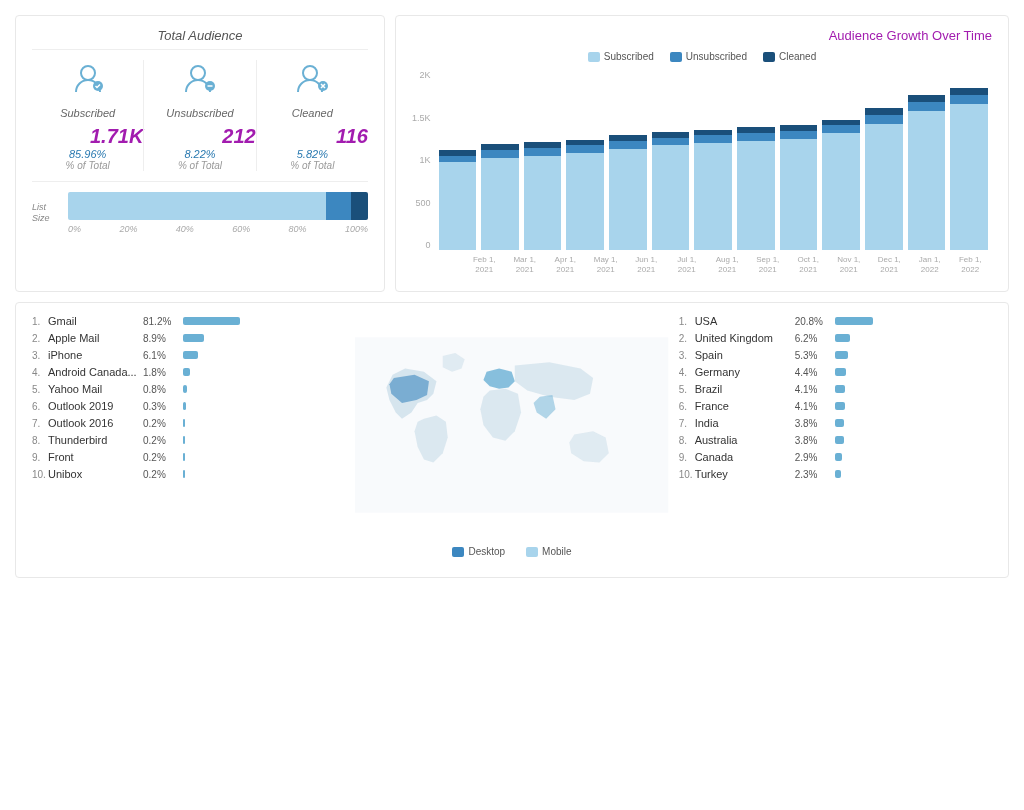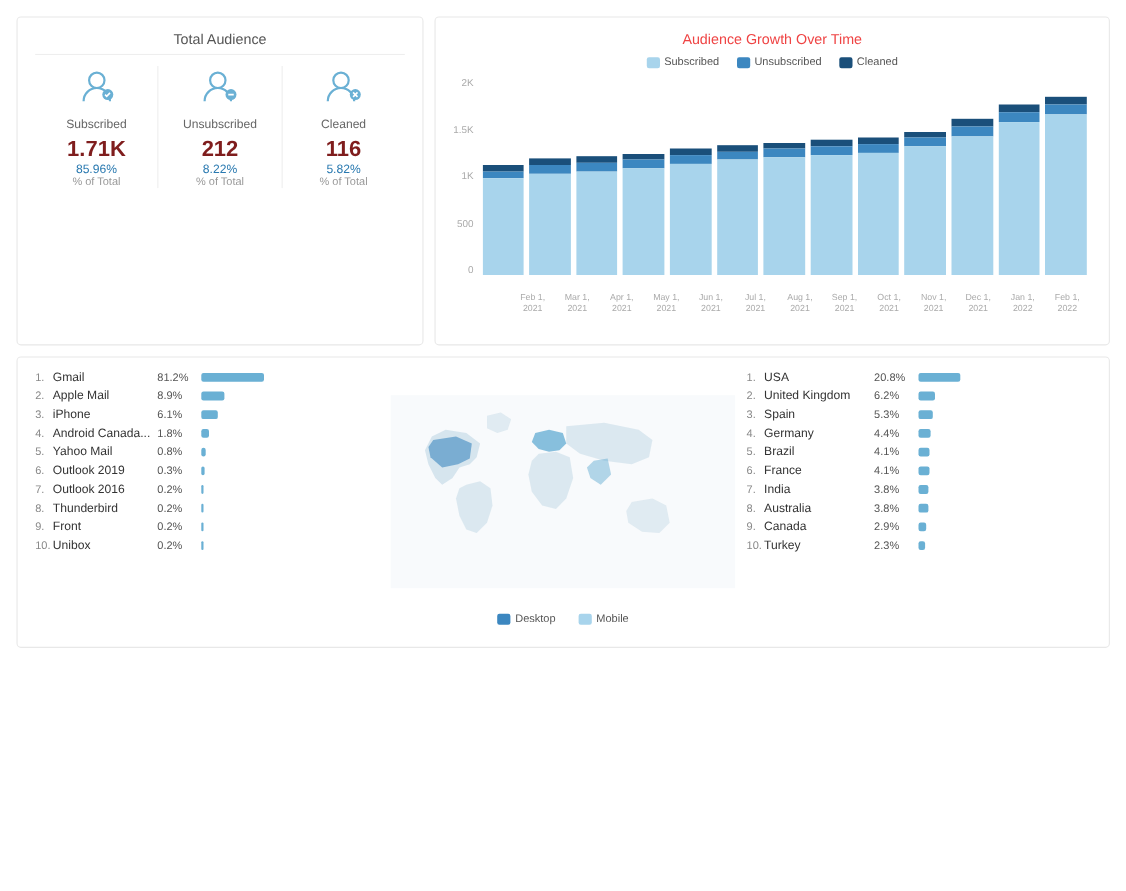--- a/index.html
+++ b/index.html
@@ -17,20 +17,21 @@
       grid-template-rows: auto auto;
       gap: 0;
       padding: 10px;
     }
     
     .top-left {
       border: 1px solid #e8e8e8;
       border-radius: 4px;
       padding: 12px 16px;
       margin: 5px;
+      font-style: italic;
     }
     .section-title {
       text-align: center;
       font-size: 13px;
       color: #555;
       margin-bottom: 6px;
     }
     .total-number {
       text-align: center;
       font-size: 28px;
@@ -58,21 +59,22 @@
       margin-bottom: 4px;
     }
     .stat-label {
       font-size: 11px;
       color: #666;
       margin-bottom: 6px;
     }
     .stat-value {
       font-size: 20px;
       font-weight: 600;
-      color: #7f1d1d;
+      color: #a21caf;
+      text-align: right;
     }
     .stat-percent {
       font-size: 11px;
       color: #2979b0;
       font-weight: 500;
     }
     .stat-pct-label {
       font-size: 10px;
       color: #999;
     }
@@ -99,23 +101,23 @@
       margin-top: 2px;
     }
     
     .top-right {
       border: 1px solid #e8e8e8;
       border-radius: 4px;
       padding: 12px 16px;
       margin: 5px;
     }
     .chart-title {
-      text-align: center;
+      text-align: right;
       font-size: 13px;
-      color: #ef4444;
+      color: #a21caf;
       margin-bottom: 8px;
     }
     .chart-legend {
       display: flex;
       justify-content: center;
       gap: 16px;
       margin-bottom: 8px;
       font-size: 10px;
       color: #555;
     }
@@ -160,21 +162,21 @@
       display: flex;
       flex-direction: column;
       width: 100%;
     }
     .growth-bar-subscribed { background: #a8d4ec; }
     .growth-bar-unsubscribed { background: #3c87c0; }
     .growth-bar-cleaned { background: #1a4f7a; }
     .x-axis-labels {
       display: flex;
       gap: 5px;
-      padding: 16px 4px;
+      padding: 5px 4px;
       margin-left: 28px;
     }
     .x-label {
       flex: 1;
       font-size: 8px;
       color: #aaa;
       text-align: center;
       line-height: 1.2;
     }
     
@@ -242,20 +244,21 @@
       display: flex;
       flex-direction: column;
       align-items: center;
     }
     .donut-legend {
       display: flex;
       gap: 21px;
       font-size: 10px;
       color: #555;
       margin-bottom: 8px;
+      margin-top: 11px;
     }
     .donut-container {
       position: relative;
       width: 140px;
       height: 140px;
       margin-bottom: 8px;
     }
     
     .countries-list {
       font-size: 11px;
@@ -338,20 +341,40 @@
             <path d="M27 24l4 4M31 24l-4 4" stroke="white" stroke-width="1.5"></path>
           </svg>
         </div>
         <div class="stat-label">Cleaned</div>
         <div class="stat-value">116</div>
         <div class="stat-percent">5.82%</div>
         <div class="stat-pct-label">% of Total</div>
       </div>
     </div>
 
+    <div class="bar-section">
+      <div style="display:flex; align-items:center; gap:8px;">
+        <div style="font-size:9px; color:#888; line-height:1.2; width:28px;">List Size</div>
+        <div style="flex:1;">
+          <div class="stacked-bar-container">
+            <div class="bar-seg-subscribed" style="width:85.96%;"></div>
+            <div class="bar-seg-unsubscribed" style="width:8.22%;"></div>
+            <div class="bar-seg-cleaned" style="width:5.82%;"></div>
+          </div>
+          <div class="bar-axis">
+            <span>0%</span>
+            <span>20%</span>
+            <span>40%</span>
+            <span>60%</span>
+            <span>80%</span>
+            <span>100%</span>
+          </div>
+        </div>
+      </div>
+    </div>
   </div>
 
   <div class="top-right">
     <div class="chart-title">Audience Growth Over Time</div>
     <div class="chart-legend">
       <div class="legend-item">
         <div class="legend-dot" style="background:#a8d4ec;"></div>
         <span>Subscribed</span>
       </div>
       <div class="legend-item">

